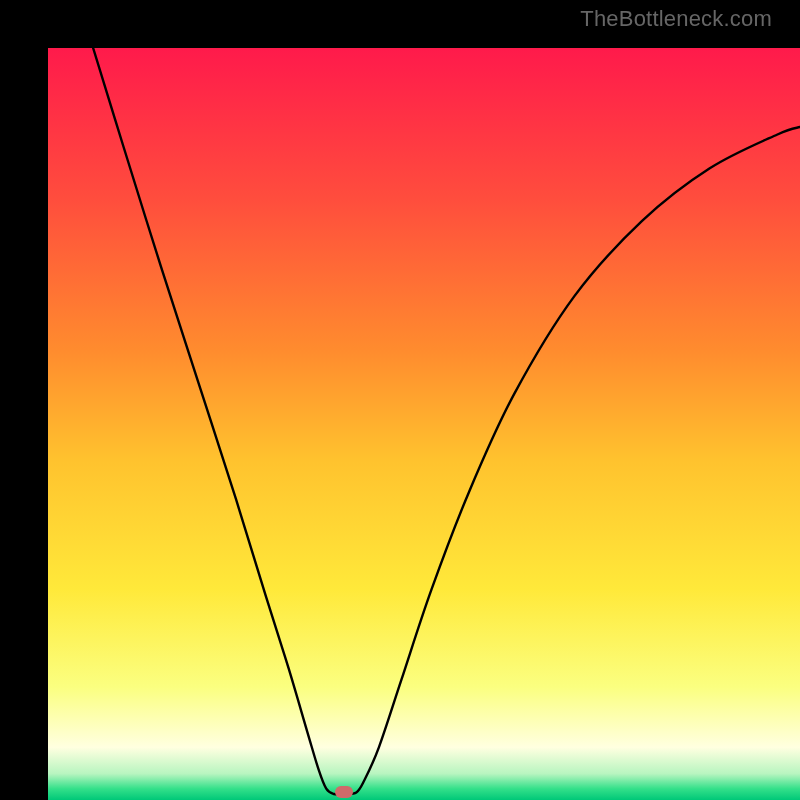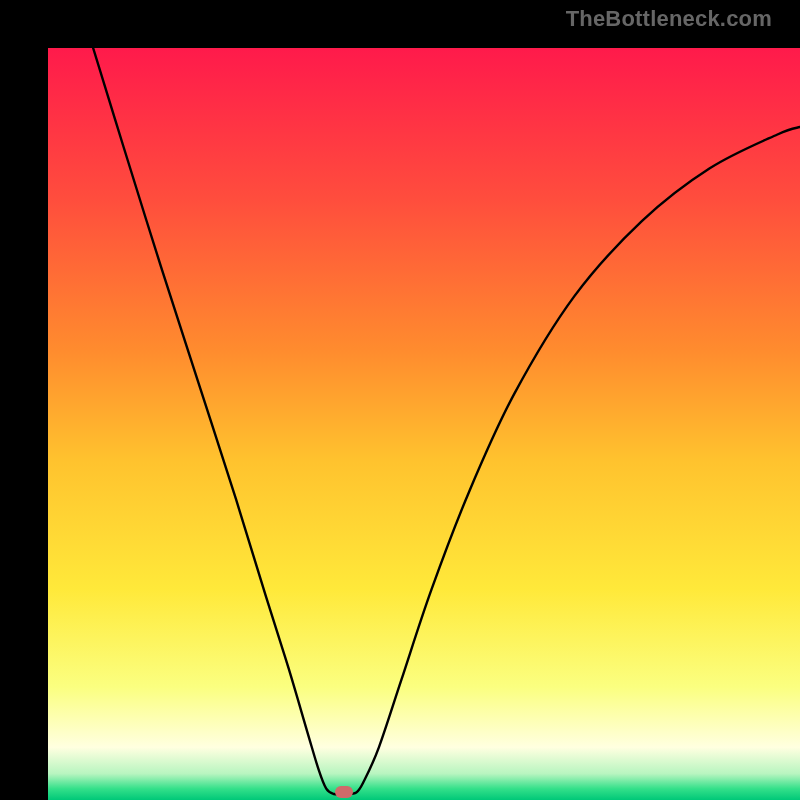--- a/index.html
+++ b/index.html
@@ -27,21 +27,21 @@
     width: 752px;
     height: 752px;
     overflow: hidden;
   }
   .watermark {
     position: absolute;
     top: 6px;
     right: 28px;
     color: #666;
     font-size: 22px;
-    font-weight: 700;
+    font-weight: 400;
     letter-spacing: 0.2px;
     z-index: 5;
   }
   svg {
     display: block;
   }
   .marker {
     position: absolute;
     width: 18px;
     height: 12px;

